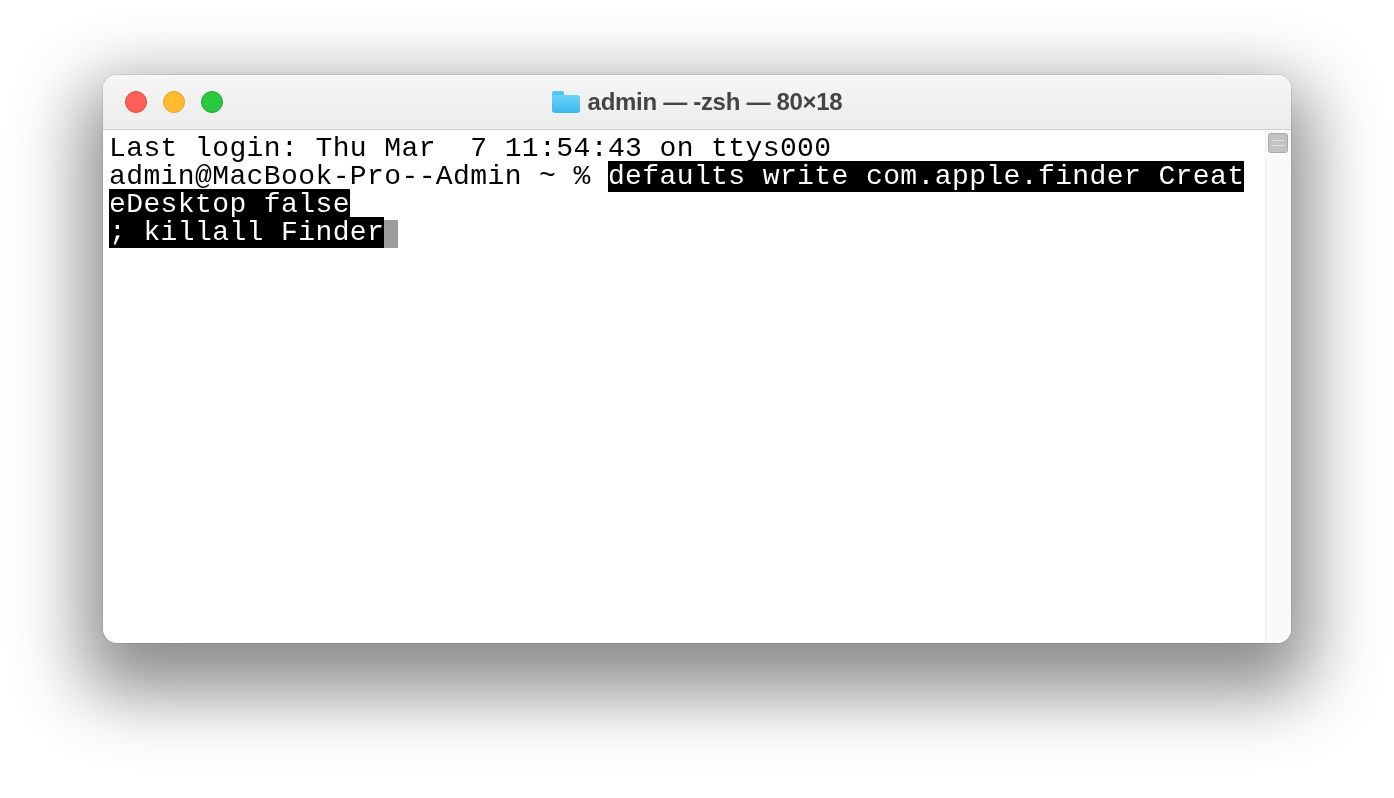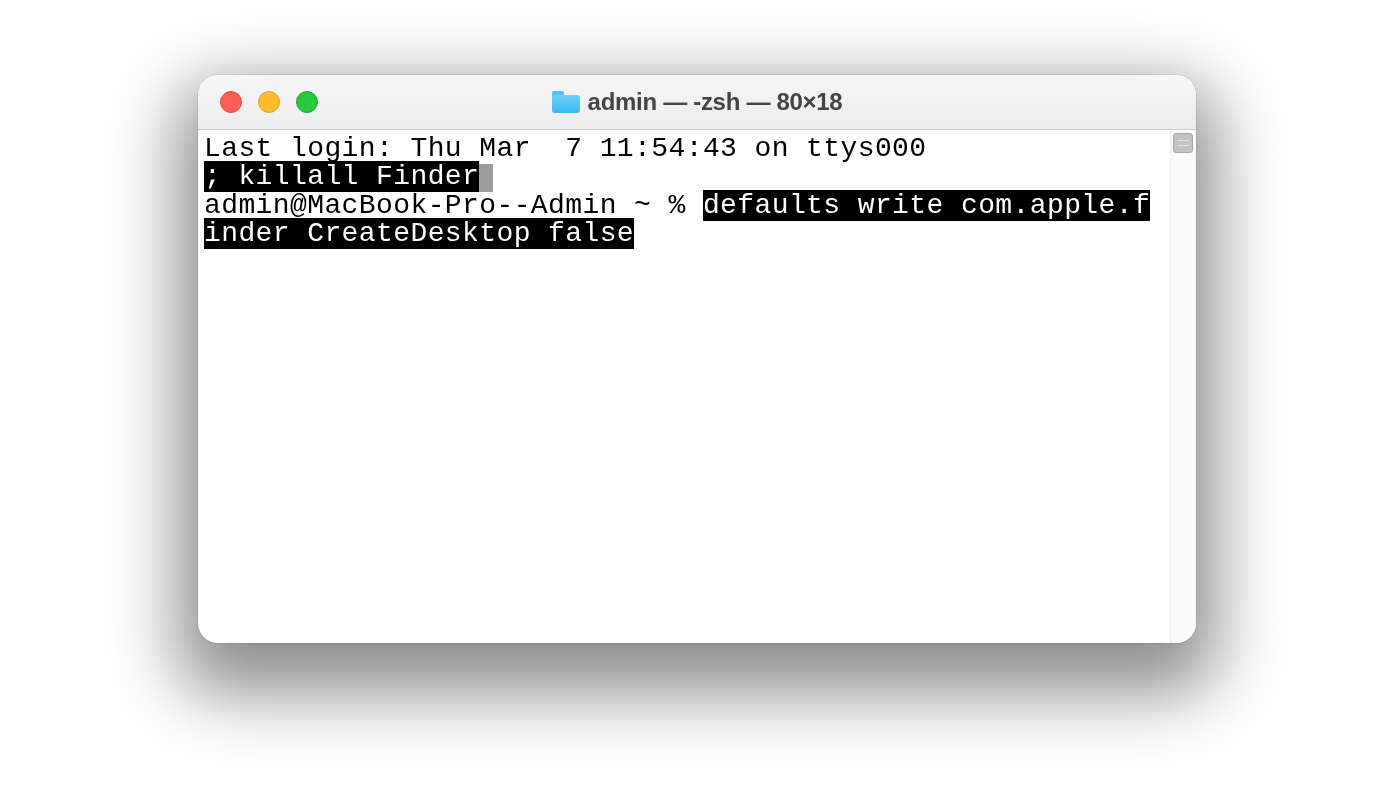--- a/index.html
+++ b/index.html
@@ -13,24 +13,24 @@
       height: 798px;
       background: transparent;
       display: flex;
       align-items: flex-start;
       justify-content: center;
       padding-top: 75px;
       font-family: -apple-system, BlinkMacSystemFont, "Helvetica Neue", sans-serif;
     }
 
     .window {
-      width: 998px;
+      width: 1188px;
       height: 568px;
       background: #ffffff;
-      border-radius: 20px;
+      border-radius: 14px;
       box-shadow: 0 30px 70px 20px rgba(0,0,0,0.45), 0 0 0 1px rgba(0,0,0,0.08);
       overflow: hidden;
       display: flex;
       flex-direction: column;
     }
 
     .titlebar {
       height: 55px;
       background: linear-gradient(#f6f6f6, #ececec);
       border-bottom: 1px solid #cfcfcf;
@@ -198,21 +198,21 @@
     <div class="title-wrap">
       <div class="folder-icon">
         <div class="tab"></div>
         <div class="body"></div>
       </div>
       <div class="window-title">admin — -zsh — 80×18</div>
     </div>
   </div>
 
   <div class="terminal-body">
-    <div class="terminal-content"><div class="line">Last login: Thu Mar  7 11:54:43 on ttys000</div><div class="line"><span class="selected">; killall Finder</span><span class="cursor"></span></div><div class="line"><span>admin@MacBook-Pro--Admin ~ % </span><span class="selected">defaults write com.apple.finder CreateDesktop false</span></div></div>
+    <div class="terminal-content"><div class="line">Last login: Thu Mar  7 11:54:43 on ttys000</div><div class="line"><span>admin@MacBook-Pro--Admin ~ % </span><span class="selected">defaults write com.apple.finder CreateDesktop false</span></div><div class="line"><span class="selected">; killall Finder</span><span class="cursor"></span></div></div>
 
     <div class="scrollbar-region">
       <div class="scroll-thumb">
         <div class="inner-line"></div>
         <div class="inner-line2"></div>
       </div>
     </div>
   </div>
 
 </div>

